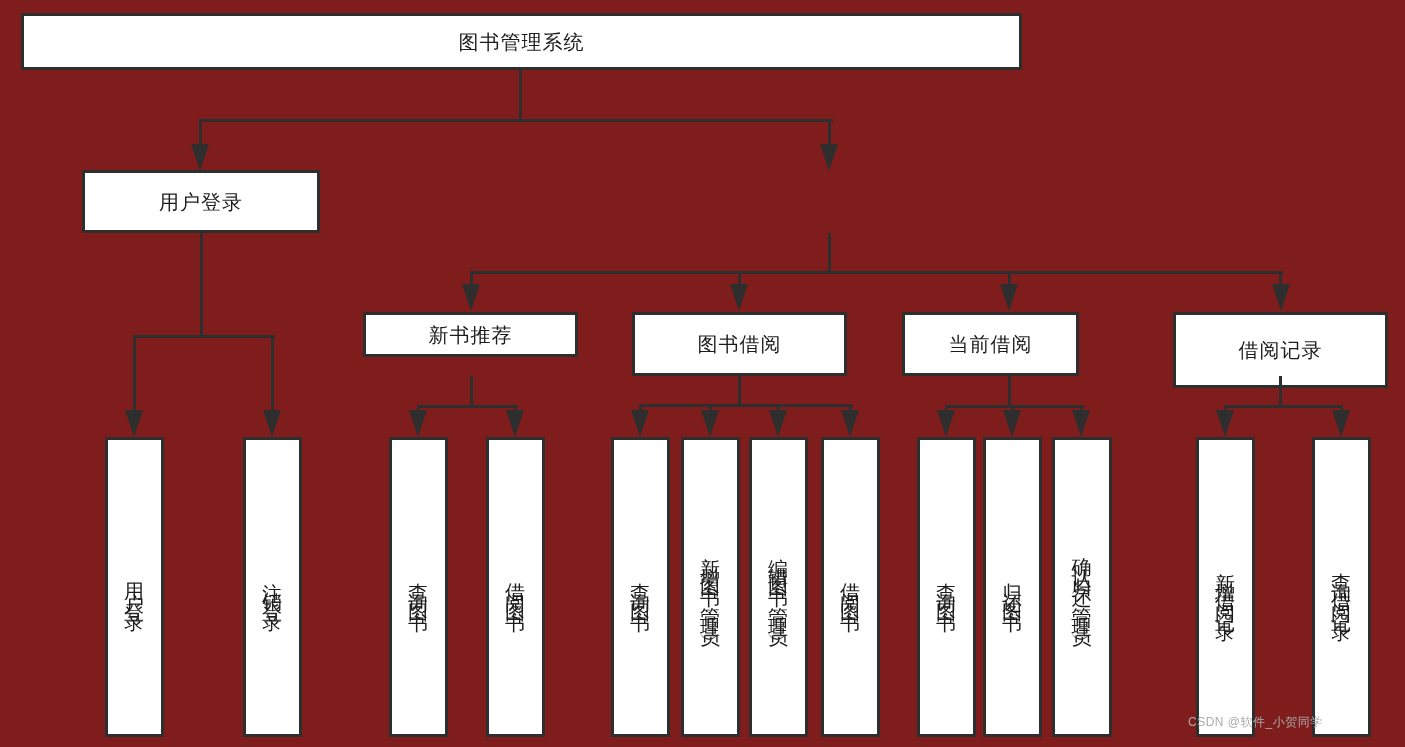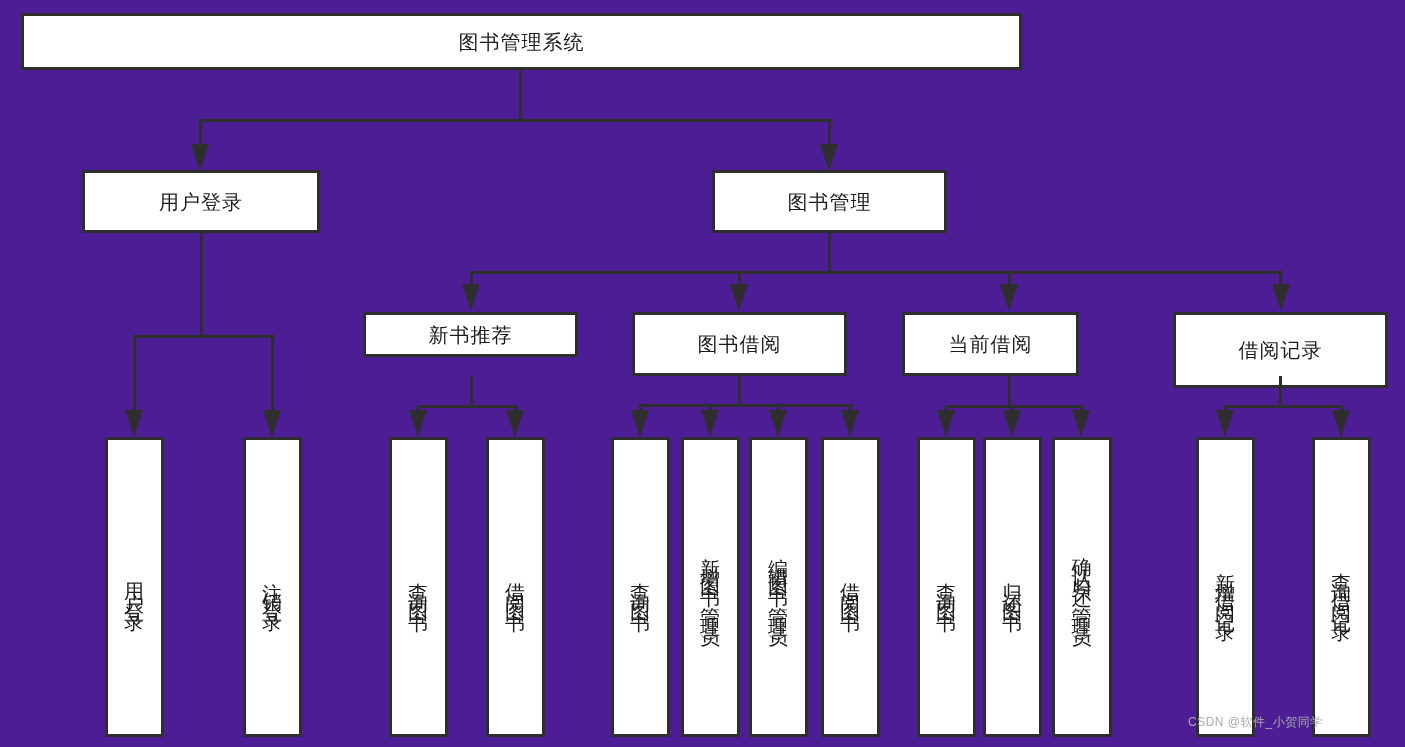--- a/index.html
+++ b/index.html
@@ -4,21 +4,21 @@
 <style>
   html, body {
     margin: 0;
     padding: 0;
     background: #ffffff;
   }
   .stage {
     position: relative;
     width: 1405px;
     height: 747px;
-    background: #4c1d95;
+    background: #7f1d1d;
     font-family: "Liberation Sans", "DejaVu Sans", sans-serif;
     overflow: hidden;
   }
   .node {
     position: absolute;
     box-sizing: border-box;
     border: 3px solid #2e2e2e;
     background: #ffffff;
     display: flex;
     align-items: center;
@@ -66,21 +66,20 @@
   <div class="node" style="left:21px; top:13px; width:1001px; height:57px;">图书管理系统</div>
 
   <div class="vline" style="left:519px; top:70px; width:3px; height:51px;"></div>
   <div class="hline" style="left:199px; top:119px; width:634px; height:3px;"></div>
   <div class="vline" style="left:199px; top:119px; width:3px; height:27px;"></div>
   <div class="tri" style="left:191px; top:144px;"></div>
   <div class="vline" style="left:828px; top:119px; width:3px; height:27px;"></div>
   <div class="tri" style="left:820px; top:144px;"></div>
 
   <div class="node" style="left:82px; top:170px; width:238px; height:63px;">用户登录</div>
-  <div class="node" style="left:712px; top:170px; width:235px; height:63px;">图书管理</div>
 
   <div class="vline" style="left:200px; top:233px; width:3px; height:104px;"></div>
   <div class="hline" style="left:133px; top:335px; width:142px; height:3px;"></div>
   <div class="vline" style="left:133px; top:335px; width:3px; height:77px;"></div>
   <div class="tri" style="left:125px; top:410px;"></div>
   <div class="vline" style="left:271px; top:335px; width:3px; height:77px;"></div>
   <div class="tri" style="left:263px; top:410px;"></div>
 
   <div class="vline" style="left:828px; top:233px; width:3px; height:41px;"></div>
   <div class="hline" style="left:470px; top:271px; width:813px; height:3px;"></div>

